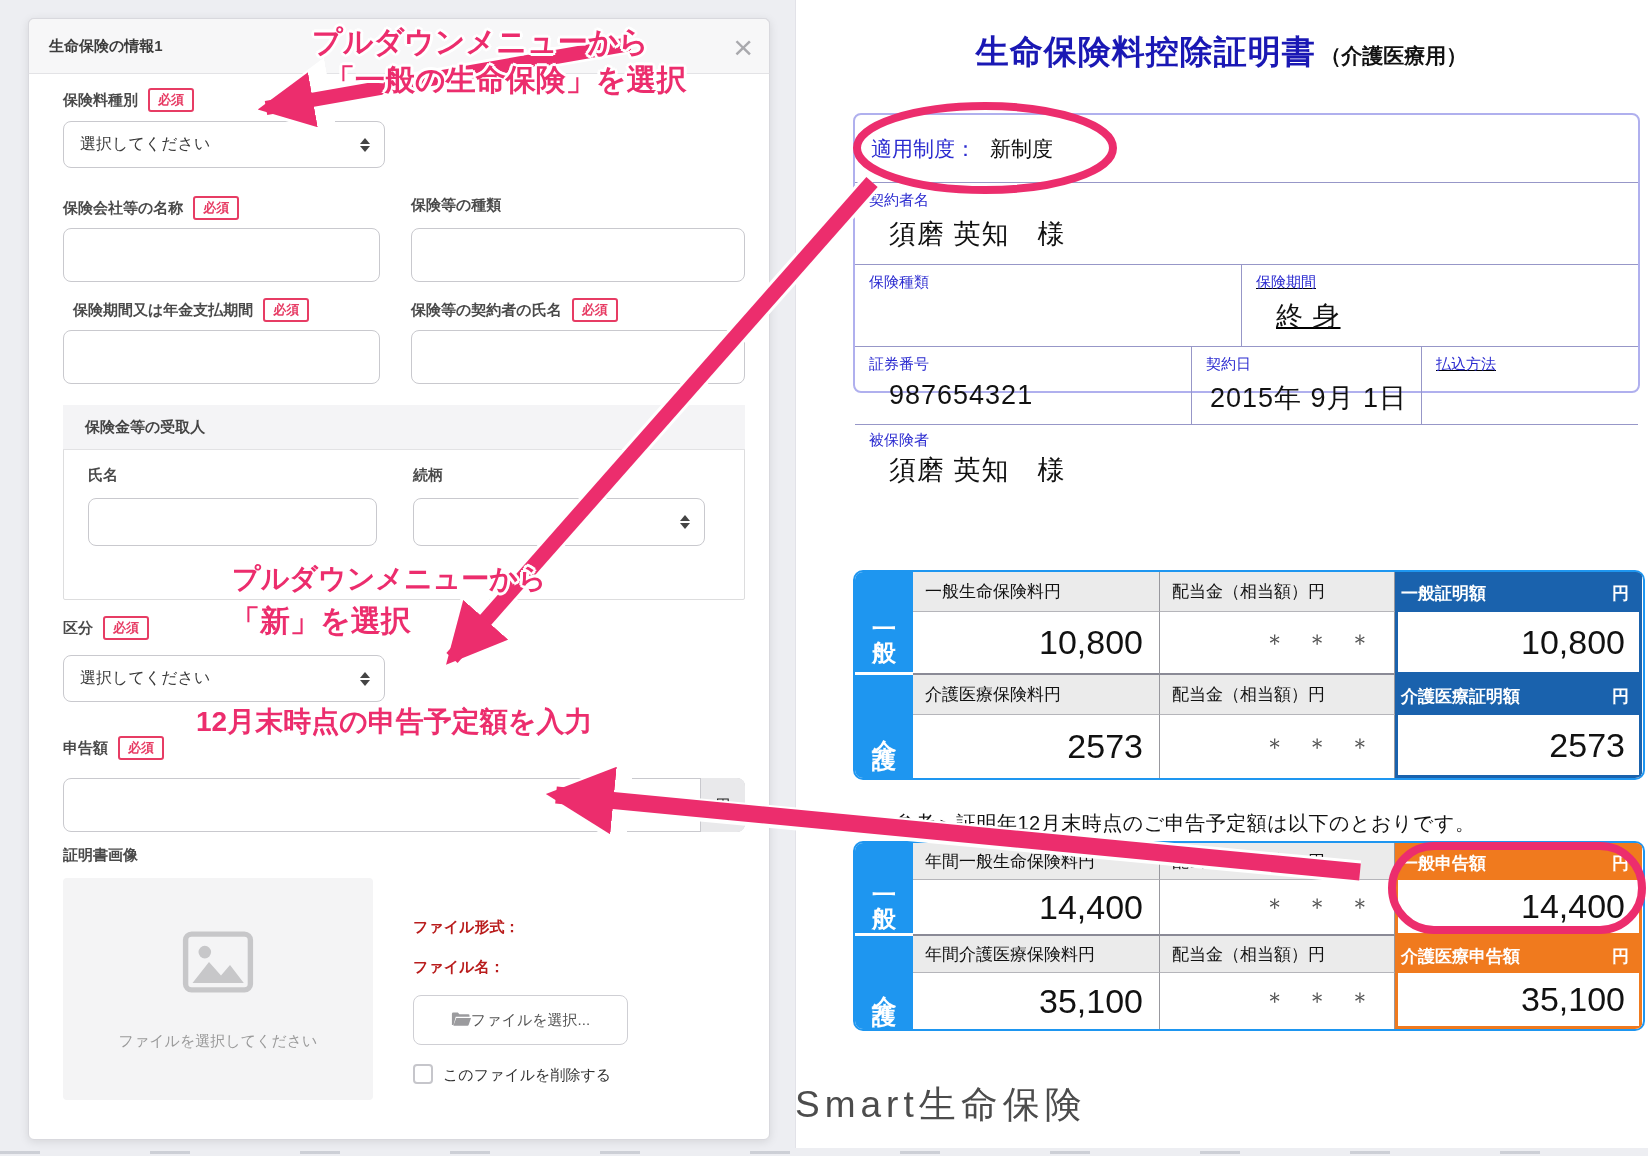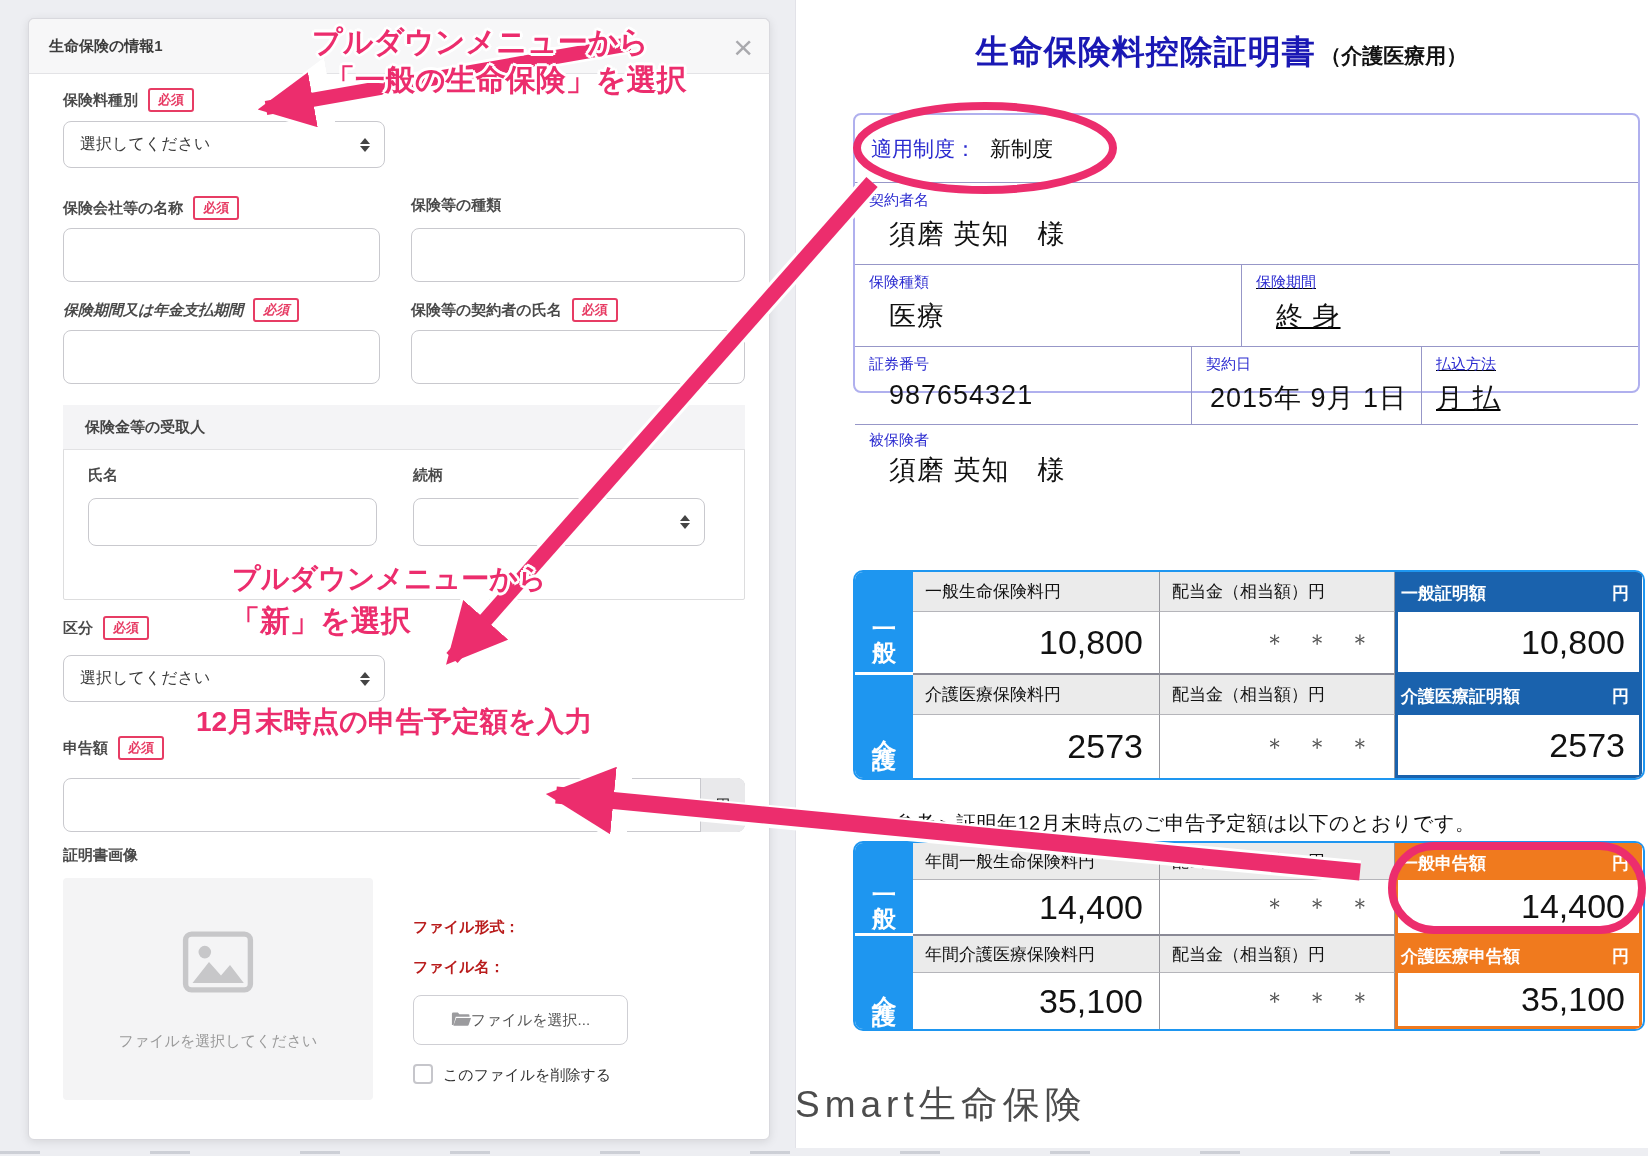--- a/index.html
+++ b/index.html
@@ -114,21 +114,21 @@
 <div class="abs flabel" style="left:63px; top:196px;">
   <span>保険会社等の名称</span>
   <span class="badge">必須</span>
 </div>
 <div class="abs flabel" style="left:411px; top:196px;">
   <span>保険等の種類</span>
 </div>
 <div class="abs tinput" style="left:63px; top:228px; width:317px; height:54px;"></div>
 <div class="abs tinput" style="left:411px; top:228px; width:334px; height:54px;"></div>
 
-<div class="abs flabel" style="left:63px; top:298px;font-style:italic;">
+<div class="abs flabel" style="left:73px; top:298px;">
   <span>保険期間又は年金支払期間</span>
   <span class="badge">必須</span>
 </div>
 <div class="abs flabel" style="left:411px; top:298px;">
   <span>保険等の契約者の氏名</span>
   <span class="badge">必須</span>
 </div>
 <div class="abs tinput" style="left:63px; top:330px; width:317px; height:54px;"></div>
 <div class="abs tinput" style="left:411px; top:330px; width:334px; height:54px;"></div>
 
@@ -216,40 +216,38 @@
   </div>
 
   <div class="crow" style="top:68px; height:82px;">
     <div class="clabel">契約者名</div>
     <div class="cvalue">須磨 英知　様</div>
   </div>
 
   <div class="crow" style="top:150px; height:82px;">
     <div class="ccell" style="left:0; width:387px;">
       <div class="clabel">保険種類</div>
-      <div class="cvalue">医療</div>
     </div>
     <div class="ccell last" style="left:387px; width:400px;">
       <div class="clabel">保険期間</div>
       <div class="cvalue">終 身</div>
     </div>
   </div>
 
   <div class="crow" style="top:232px; height:78px;">
     <div class="ccell" style="left:0; width:337px;">
       <div class="clabel">証券番号</div>
       <div class="cvalue">987654321</div>
     </div>
     <div class="ccell" style="left:337px; width:230px;">
       <div class="clabel">契約日</div>
       <div class="cvalue" style="padding-left:18px;">2015年 9月 1日</div>
     </div>
     <div class="ccell last" style="left:567px; width:220px;">
       <div class="clabel">払込方法</div>
-      <div class="cvalue" style="padding-left:14px;">月 払</div>
     </div>
   </div>
 
   <div class="crow" style="top:310px; height:63px; border-bottom:none;">
     <div class="clabel" style="padding-top:6px;">被保険者</div>
     <div class="cvalue" style="padding-top:2px;">須磨 英知　様</div>
   </div>
 </div>
 
 <div class="abs ctable t1">

